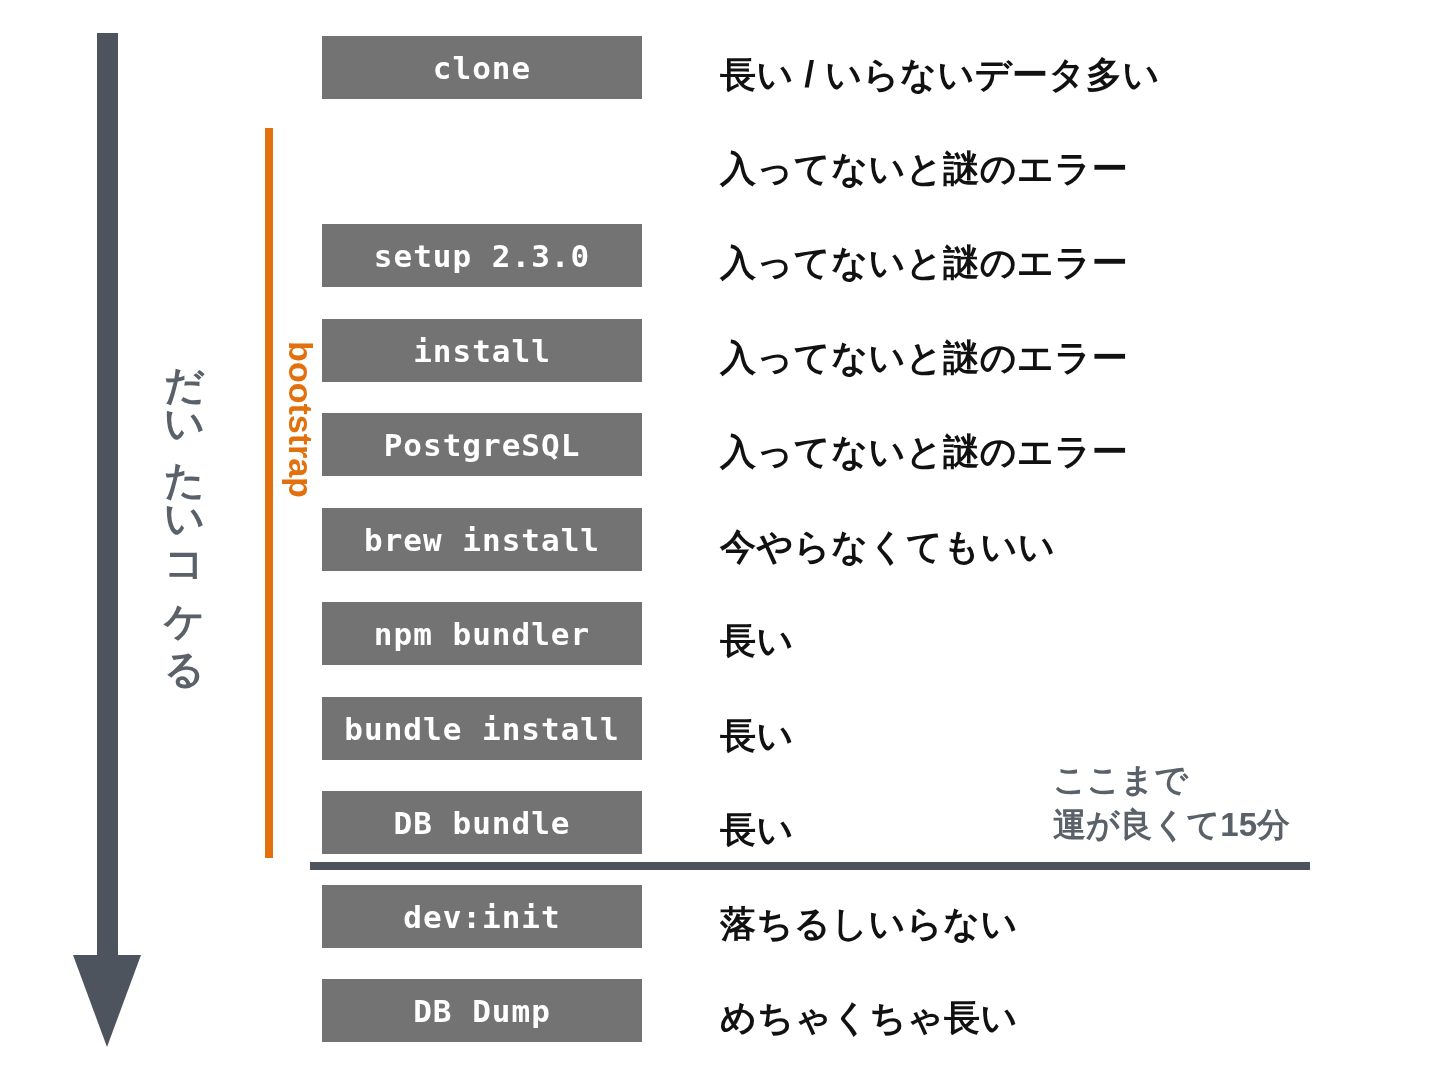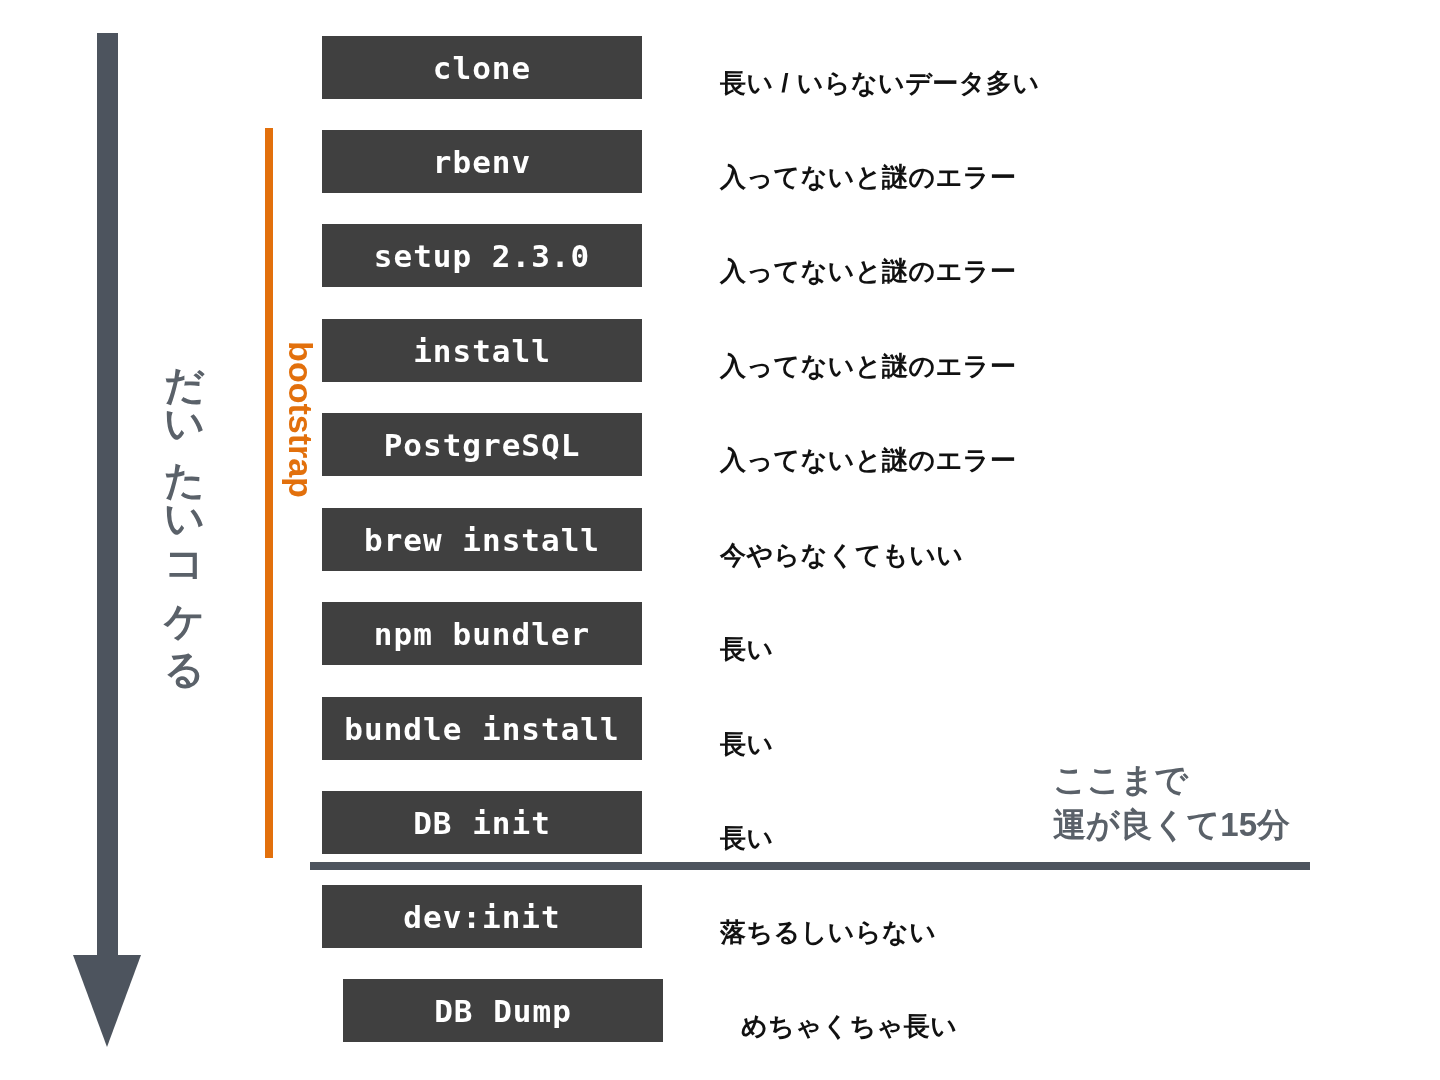--- a/index.html
+++ b/index.html
@@ -85,42 +85,42 @@
     left: 322px;
     width: 1000px;
     height: 63px;
   }
   .cmd-box {
     position: absolute;
     left: 0;
     top: 0;
     width: 320px;
     height: 63px;
-    background: #404040;
+    background: #737373;
     display: flex;
     align-items: center;
     justify-content: center;
     box-sizing: border-box;
   }
   .cmd-box span {
     font-family: "DejaVu Sans Mono", "Liberation Mono", monospace;
     font-size: 31px;
     font-weight: 700;
     color: #ffffff;
     letter-spacing: 1px;
     white-space: nowrap;
   }
   .note {
     position: absolute;
     left: 398px;
-    top: 16px;
+    top: 8px;
     height: 63px;
     display: flex;
     align-items: center;
-    font-size: 26px;
+    font-size: 36px;
     font-weight: 700;
     color: #111111;
     white-space: nowrap;
     letter-spacing: 0.5px;
   }
 
   
   .divider {
     position: absolute;
     left: 310px;
@@ -157,23 +157,20 @@
   <div class="orange-label">bootstrap</div>
 
   <div class="row" style="top:36px;">
     <div class="cmd-box">
         <span>clone</span>
       </div>
     <div class="note">長い / いらないデータ多い</div>
   </div>
 
   <div class="row" style="top:130px;">
-    <div class="cmd-box">
-        <span>rbenv</span>
-      </div>
     <div class="note">入ってないと謎のエラー</div>
   </div>
 
   <div class="row" style="top:224px;">
     <div class="cmd-box">
         <span>setup 2.3.0</span>
       </div>
     <div class="note">入ってないと謎のエラー</div>
   </div>
 
@@ -207,39 +204,39 @@
 
   <div class="row" style="top:697px;">
     <div class="cmd-box">
         <span>bundle install</span>
       </div>
     <div class="note">長い</div>
   </div>
 
   <div class="row" style="top:791px;">
     <div class="cmd-box">
-        <span>DB init</span>
+        <span>DB bundle</span>
       </div>
     <div class="note">長い</div>
   </div>
 
   <div class="timing-note">
     <div>ここまで</div>
     <div>運が良くて15分</div>
   </div>
 
   <div class="divider"></div>
 
   <div class="row" style="top:885px;padding-left:47px;">
     <div class="cmd-box">
         <span>dev:init</span>
       </div>
     <div class="note">落ちるしいらない</div>
   </div>
 
-  <div class="row" style="top:979px;margin-left:21px;">
+  <div class="row" style="top:979px;">
     <div class="cmd-box">
         <span>DB Dump</span>
       </div>
     <div class="note">めちゃくちゃ長い</div>
   </div>
 
 </div>
 
 </body></html>

